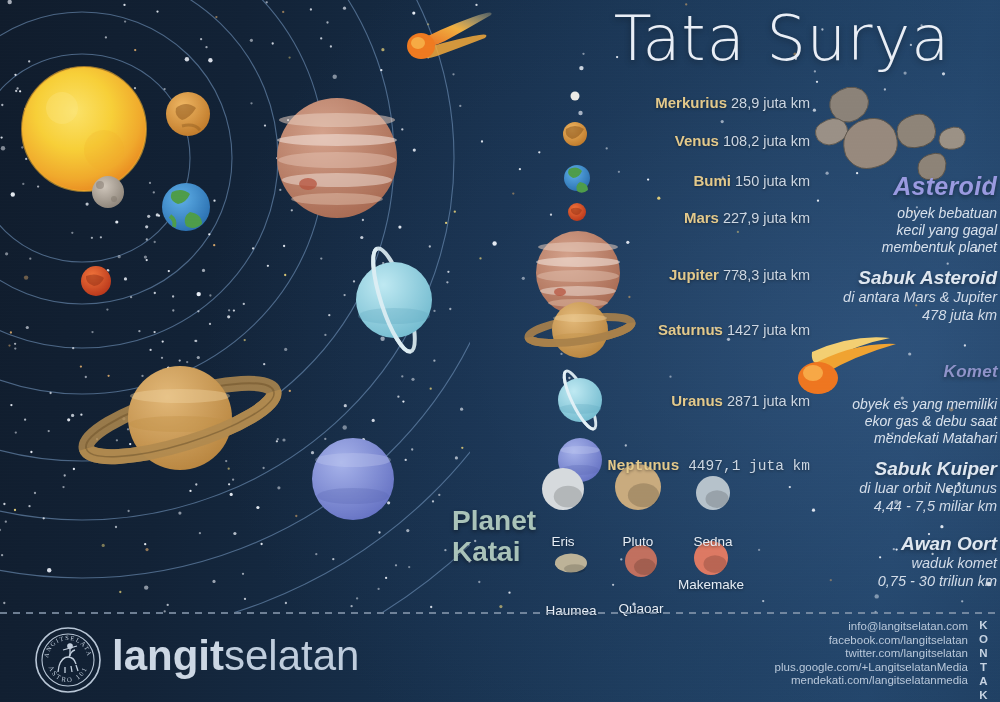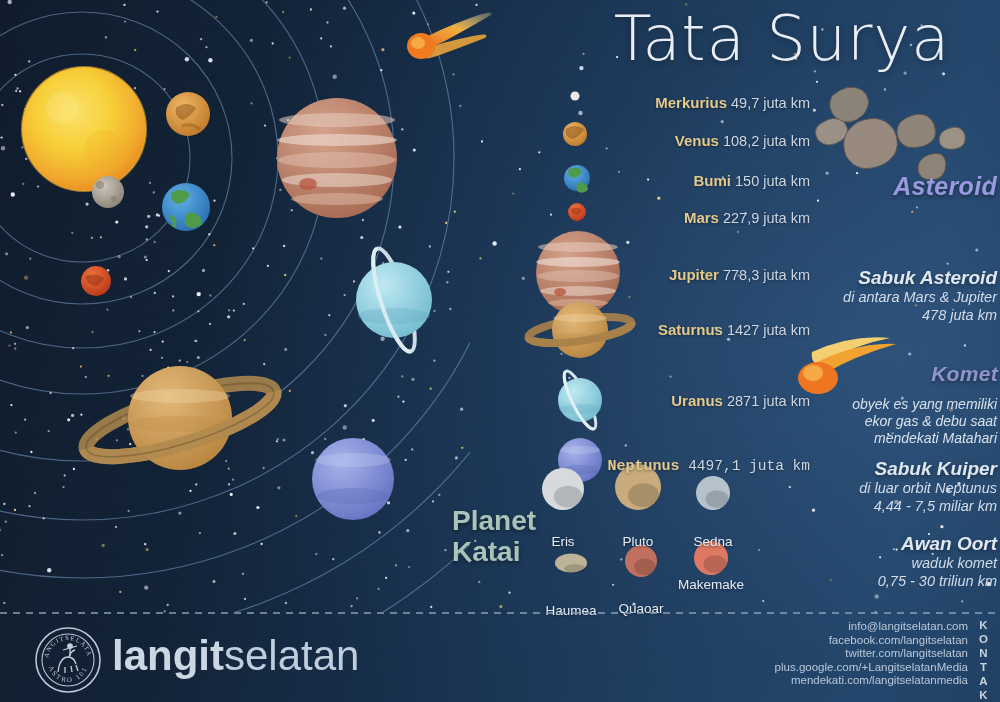--- a/index.html
+++ b/index.html
@@ -24,21 +24,21 @@
   .prow{position:absolute;left:0;width:290px;height:1px;}
   .plabel{position:absolute;right:0;white-space:nowrap;font-size:14.5px;
     transform:translateY(-50%);text-shadow:0 1px 3px rgba(0,0,0,.4);}
   .pname{color:#e3c98b;font-weight:bold;font-size:15px;}
   .pdist{color:#ccd6e2;font-weight:normal;}
 
   
   .rcol{position:absolute;width:200px;text-align:right;left:797px;font-style:italic;}
   .hdr-ast{color:#9a9ae0;font-weight:bold;font-size:25px;letter-spacing:.3px;
     text-shadow:0 2px 4px rgba(0,0,0,.4);}
-  .hdr-komet{color:#8f93c9;font-weight:bold;font-size:21px;letter-spacing:.3px;
+  .hdr-komet{color:#8f93c9;font-weight:bold;font-size:17px;letter-spacing:.3px;
     text-shadow:0 2px 4px rgba(0,0,0,.4);}
   .sub{color:#d8e1ec;font-size:14px;line-height:17px;}
   .hdr2{color:#dfe7f0;font-weight:bold;font-size:19px;line-height:23px;
     text-shadow:0 2px 4px rgba(0,0,0,.35);}
   .sub2{color:#d3dce8;font-size:14.5px;line-height:17.5px;}
 
   
   #katai{position:absolute;left:452px;top:505px;width:110px;
     color:#a9c3b9;font-weight:bold;font-size:28px;line-height:31px;
     text-shadow:0 2px 4px rgba(0,0,0,.4);}
@@ -663,21 +663,21 @@
         <ellipse cx="715.08" cy="564.12" rx="11.56" ry="8.84" fill="#000" opacity=".16"></ellipse>
       </g>
   </svg>
 
   <div class="noise"></div>
 
   <div id="title">Tata Surya</div>
 
   <div id="scalelist">
       <div class="prow" style="top: 20px;">
-        <div class="plabel"><span class="pname">Merkurius</span><span class="pdist"> 49,7 juta km</span></div>
+        <div class="plabel"><span class="pname">Merkurius</span><span class="pdist"> 28,9 juta km</span></div>
       </div>
       <div class="prow" style="top: 58px;">
         <div class="plabel"><span class="pname">Venus</span><span class="pdist"> 108,2 juta km</span></div>
       </div>
       <div class="prow" style="top: 98px;">
         <div class="plabel"><span class="pname">Bumi</span><span class="pdist"> 150 juta km</span></div>
       </div>
       <div class="prow" style="top: 135px;">
         <div class="plabel"><span class="pname">Mars</span><span class="pdist"> 227,9 juta km</span></div>
       </div>
@@ -690,20 +690,25 @@
       <div class="prow" style="top: 318px;">
         <div class="plabel"><span class="pname">Uranus</span><span class="pdist"> 2871 juta km</span></div>
       </div>
       <div class="prow" style="top: 384px; font-family: Liberation Mono, monospace;">
         <div class="plabel"><span class="pname">Neptunus</span><span class="pdist"> 4497,1 juta km</span></div>
       </div>
     </div>
 
   <div class="rcol" style="top:172px">
     <div class="hdr-ast">Asteroid</div>
+  </div>
+  <div class="rcol sub" style="top:205px">
+    <div>obyek bebatuan</div>
+    <div>kecil yang gagal</div>
+    <div>membentuk planet</div>
   </div>
   <div class="rcol" style="top:266px">
     <div class="hdr2">Sabuk Asteroid</div>
     <div class="sub2">di antara Mars &amp; Jupiter</div>
     <div class="sub2">478 juta km</div>
   </div>
 
   <div class="rcol" style="top:362px;left:812px;width:186px">
     <div class="hdr-komet">Komet</div>
   </div>

